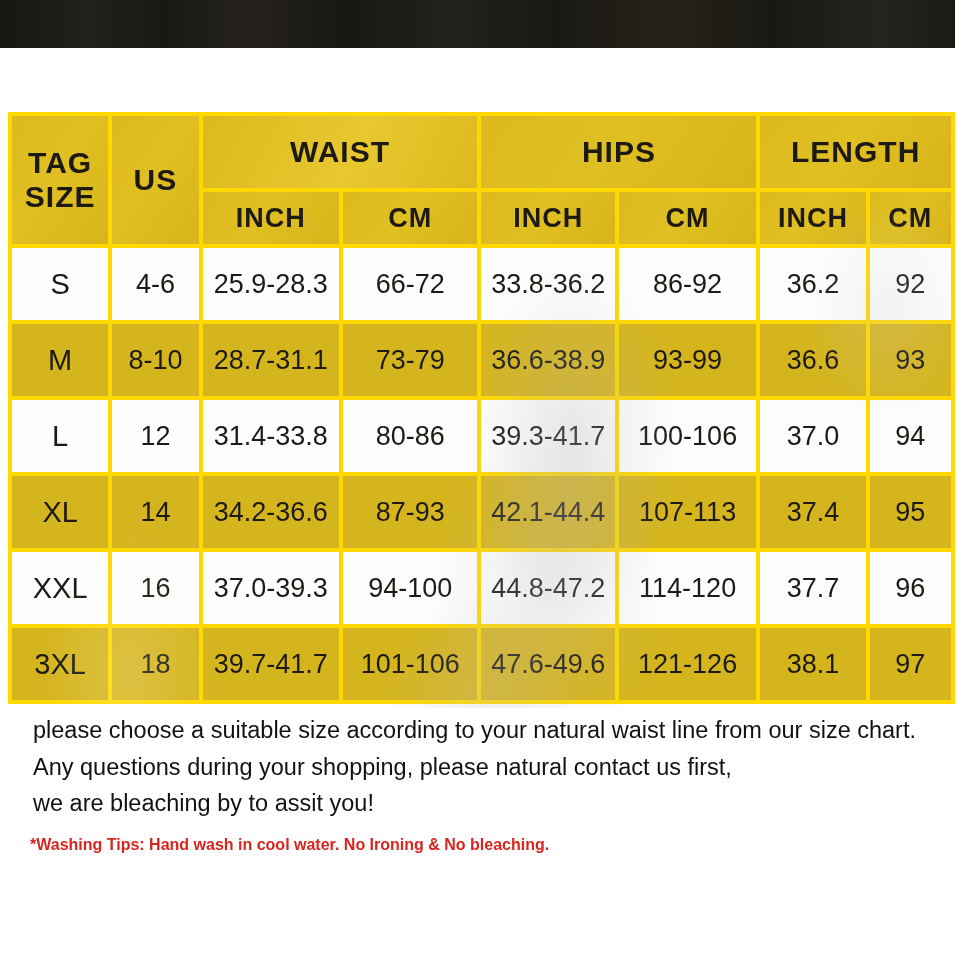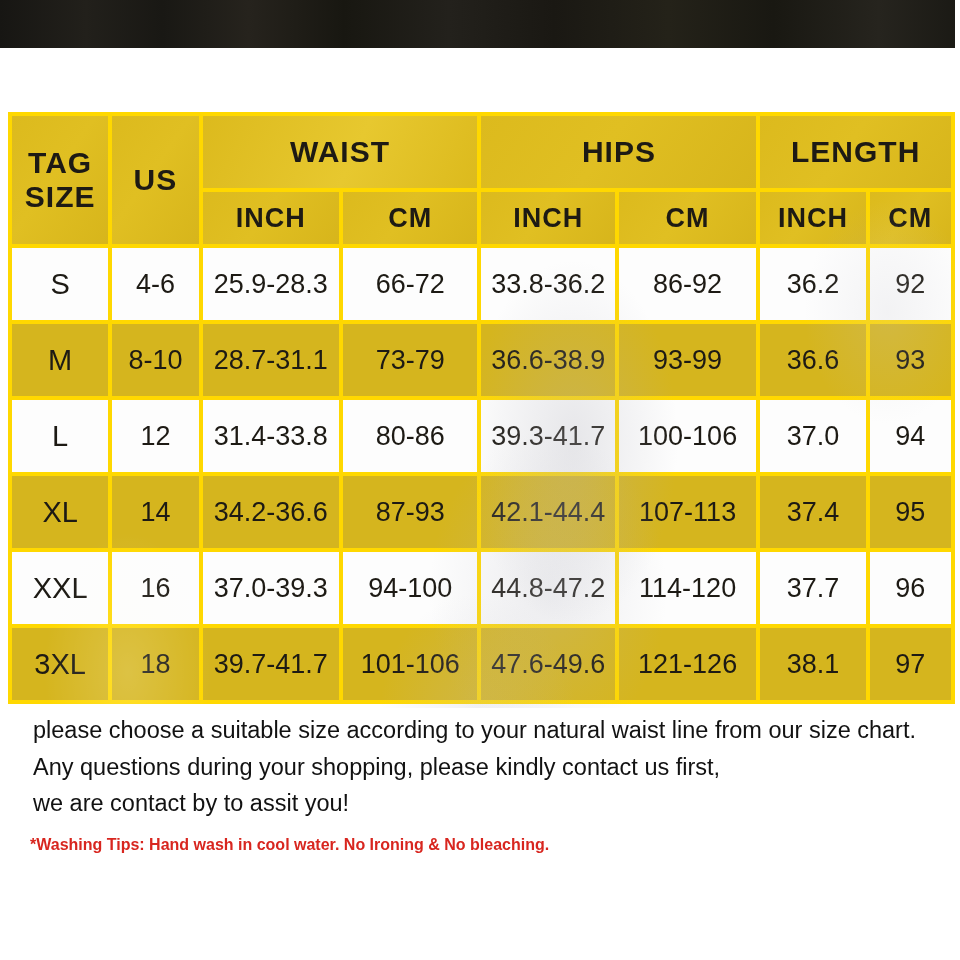--- a/index.html
+++ b/index.html
@@ -170,19 +170,19 @@
           <td>38.1</td>
           <td>97</td>
         </tr>
       </tbody>
   </table>
 
   <div class="watermark"></div>
 
   <div class="notes">
     <p>please choose a suitable size according to your natural waist line from our size chart.</p>
-    <p>Any questions during your shopping, please kindly contact us first,</p>
-    <p>we are contact by to assit you!</p>
+    <p>Any questions during your shopping, please natural contact us first,</p>
+    <p>we are bleaching by to assit you!</p>
   </div>
 
   <div class="washing-tip">*Washing Tips: Hand wash in cool water. No Ironing &amp; No bleaching.</div>
 
 </div>
 
 </body></html>

